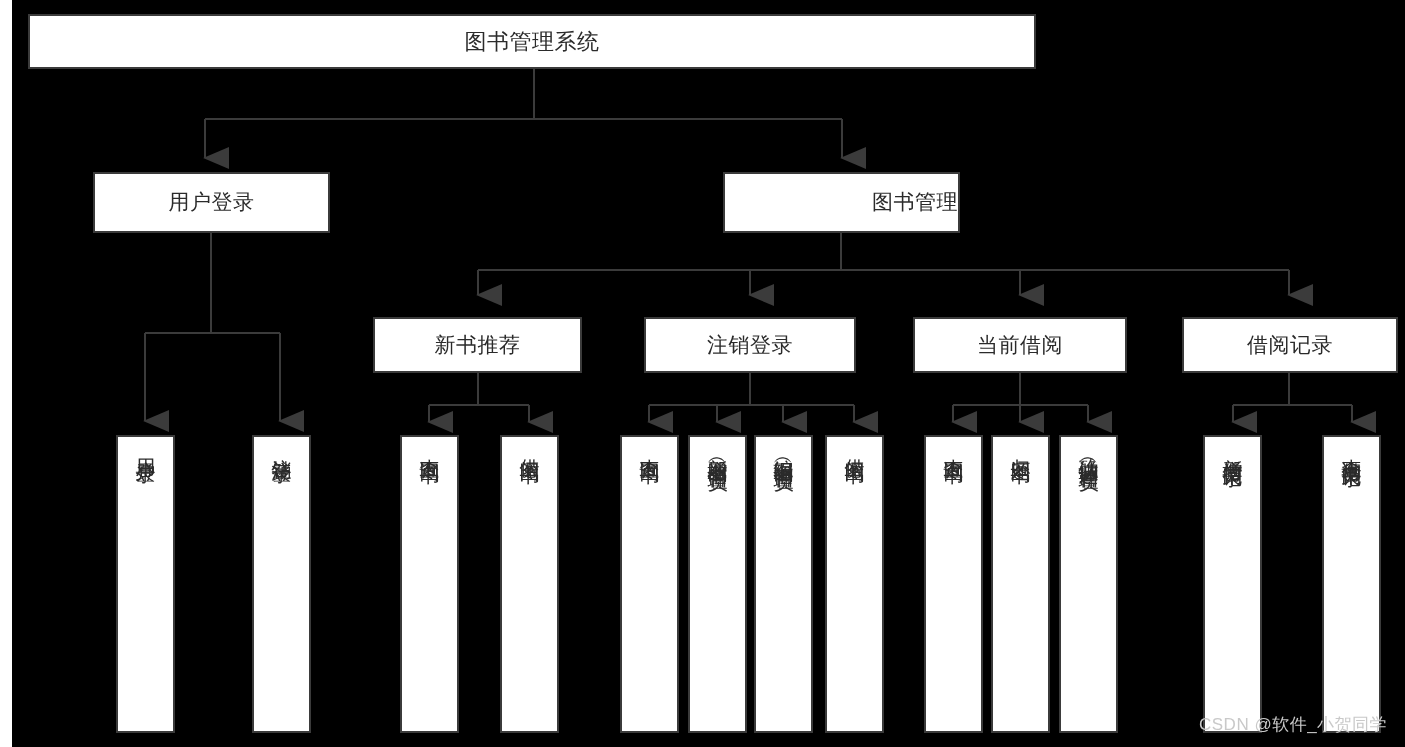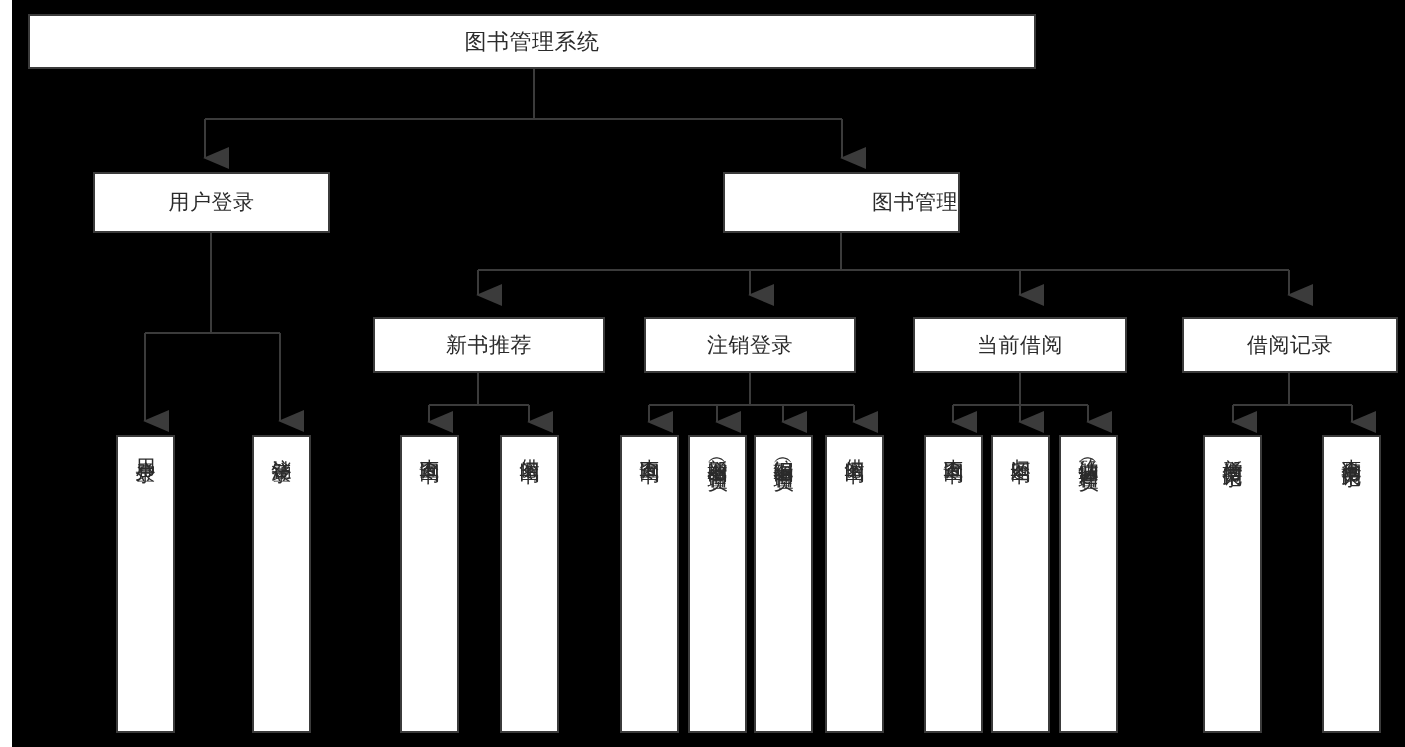--- a/index.html
+++ b/index.html
@@ -137,21 +137,21 @@
     <span class="label">图书管理系统</span>
   </div>
 
   <div class="node" style="left:81px; top:172px; width:237px; height:61px;">
     <span class="label">用户登录</span>
   </div>
   <div class="node" style="left:711px; top:172px; width:237px; height:61px;justify-content:flex-end;">
     <span class="label">图书管理</span>
   </div>
 
-  <div class="node" style="left:361px; top:317px; width:232px; height:56px;">
+  <div class="node" style="left:361px; top:317px; width:209px; height:56px;">
     <span class="label">新书推荐</span>
   </div>
   <div class="node" style="left:632px; top:317px; width:212px; height:56px;">
     <span class="label">注销登录</span>
   </div>
   <div class="node" style="left:1170px; top:317px; width:216px; height:56px;">
     <span class="label">借阅记录</span>
   </div>
   <div class="node" style="left:901px; top:317px; width:214px; height:56px;">
     <span class="label">当前借阅</span>
@@ -194,14 +194,15 @@
     <span class="label">确认归还（管理员）</span>
   </div>
 
   <div class="node leaf" style="left:1191px; top:435px; width:59px; height:298px;">
     <span class="label">新增借阅记录</span>
   </div>
   <div class="node leaf" style="left:1310px; top:435px; width:59px; height:298px;">
     <span class="label">查询借阅记录</span>
   </div>
 
+  <div class="watermark">CSDN @软件_小贺同学</div>
 
 </div>
 
 </body></html>

